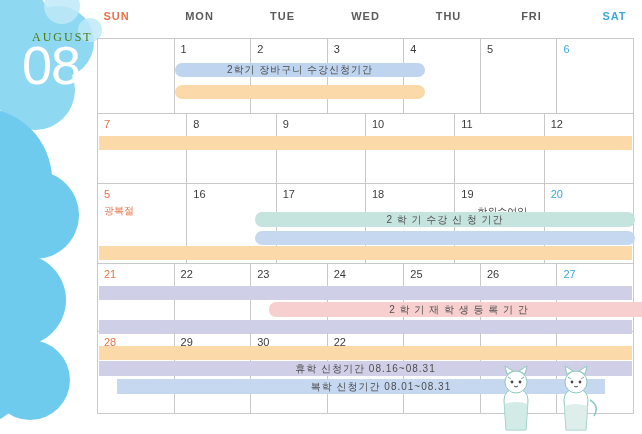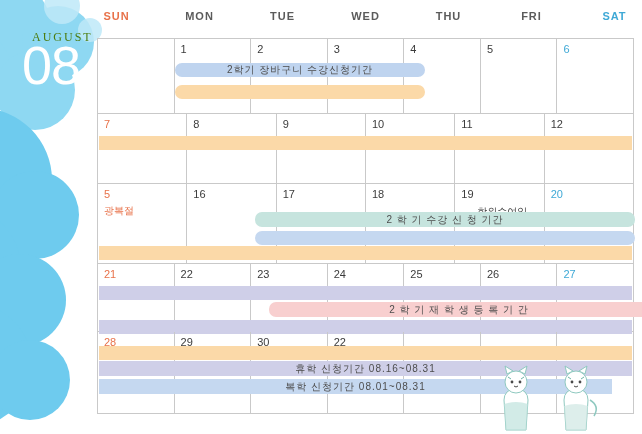--- a/index.html
+++ b/index.html
@@ -253,21 +253,21 @@
           </div>
         <div class="cell">
             <span class="daynum"></span>
           </div>
         <div class="cell">
             <span class="daynum sat"></span>
           </div>
 
         <div class="bar bar-orange" style="left:2px;top:14px;width:533px;border-radius:0;"></div>
         <div class="bar bar-lav tall" style="left:2px;top:29px;width:533px;border-radius:0;">휴학 신청기간 08.16~08.31</div>
-        <div class="bar bar-lblue tall" style="left:2px;top:47px;width:513px;border-radius:0;">복학 신청기간 08.01~08.31</div>
+        <div class="bar bar-lblue tall" style="left:20px;top:47px;width:448px;border-radius:0;padding-left:40px;">복학 신청기간 08.01~08.31</div>
       </div>
 
     </div>
   </div>
 
   <svg class="tigers" viewBox="0 0 120 72" xmlns="http://www.w3.org/2000/svg">
 
     <g>
       <path d="M12 70 L10 40 Q10 30 22 28 Q34 30 34 40 L32 70 Z" fill="#ffffff" stroke="#8fc9c0" stroke-width="1"></path>
       <path d="M12 70 L10 44 Q22 40 34 44 L32 70 Z" fill="#bfe3dd" opacity="0.7"></path>

